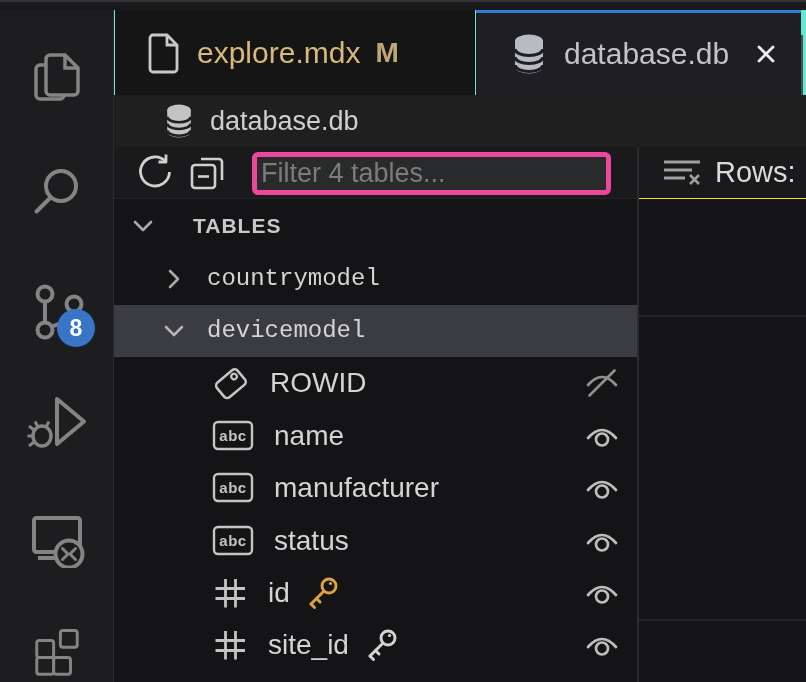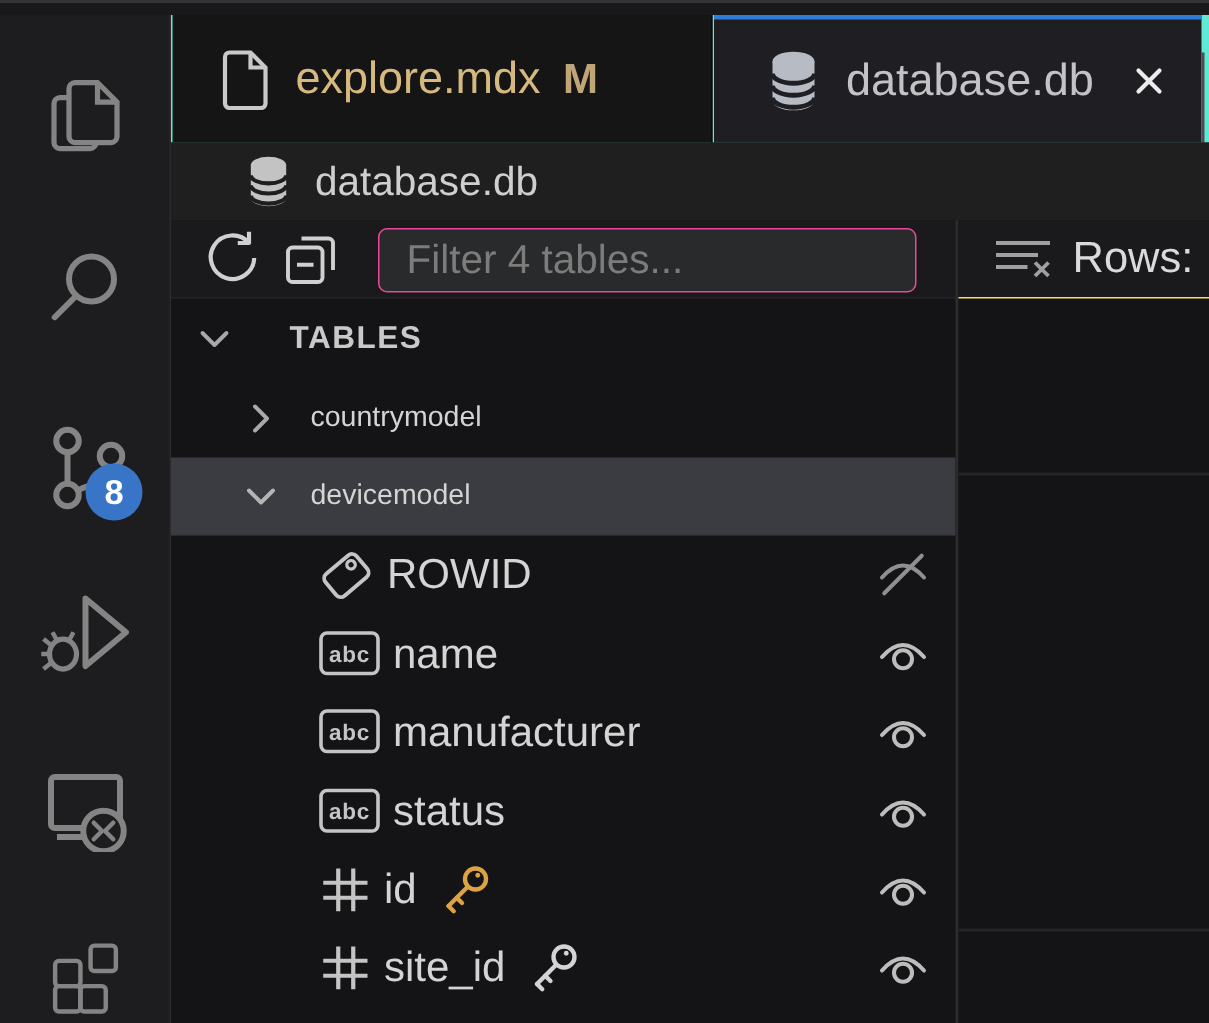--- a/index.html
+++ b/index.html
@@ -27,41 +27,41 @@
 
   
   .breadcrumb-row { position:absolute; left:114px; top:95px; width:692px; height:52px; background:#1f1f20; display:flex; align-items:center; padding-left:49px; }
   .breadcrumb-label { color:#cfcfcf; font-size:27px; margin-left:15px; }
 
   
   .content { position:absolute; left:114px; top:147px; width:692px; height:535px; }
   .left-panel { position:absolute; left:0; top:0; width:523px; height:535px; background:#141416; }
   .panel-toolbar { position:absolute; left:0; top:0; width:523px; height:52px; background:#1a1a1c; border-bottom:1px solid #242426; display:flex; align-items:center; }
   .tool-icon { margin-left:16px; cursor:pointer; display:flex; }
-  .filter-input { position:absolute; left:138px; top:5px; width:359px; height:43px; background:#292a2b; border:1px solid #ec4899; border-radius:6px; color:#cccccc; font-size:27px; padding:0 18px; outline:none; font-family:"Liberation Sans", sans-serif; }
+  .filter-input { position:absolute; left:138px; top:5px; width:359px; height:43px; background:#292a2b; border:5px solid #ec4899; border-radius:6px; color:#cccccc; font-size:27px; padding:0 4px; outline:none; font-family:"Liberation Sans", sans-serif; }
   .filter-input::placeholder { color:#7c7c7c; }
 
   .divider { position:absolute; left:523px; top:0; width:2px; height:535px; background:#2c2c2e; }
 
   .right-panel { position:absolute; left:525px; top:0; width:167px; height:535px; background:#141416; }
   .right-toolbar { position:absolute; left:0; top:0; width:167px; height:52px; background:#1a1a1c; border-bottom:1px solid #fde047; display:flex; align-items:center; }
   .rows-label { color:#dadada; font-size:29px; margin-left:12px; }
   .hline-1 { position:absolute; left:0; top:168px; width:167px; height:2px; background:#252527; }
   .hline-2 { position:absolute; left:0; top:472px; width:167px; height:2px; background:#252527; }
 
   
   .tree { position:absolute; left:0; top:53px; width:523px; height:482px; }
   .tree-row { display:flex; align-items:center; height:52.4px; width:523px; cursor:pointer; }
   .tree-row.selected { background:#3b3b42; }
   .row-section { padding-left:14px;gap:23px; }
   .section-label { color:#c9c9c9; font-size:21px; font-weight:700; letter-spacing:1px; margin-left:12px; }
   .row-table { padding-left:45px; }
-  .table-label { color:#d4d4d4; font-size:19px; margin-left:18px; }
+  .table-label { color:#d4d4d4; font-size:24px; margin-left:18px;font-family:Liberation Mono, monospace; }
   .row-col { padding-left:98px; }
-  .col-label { color:#d4d4d4; font-size:28px; margin-left:8px; }
+  .col-label { color:#d4d4d4; font-size:28px; margin-left:20px; }
   .key-icon { margin-left:13px; display:flex; }
   .eye-btn { margin-left:auto; margin-right:16px; cursor:pointer; display:flex; }
   svg { display:block; }
 </style>
 </head>
 <body>
 
 <div class="screen">
 
   <div class="top-strip"></div>

